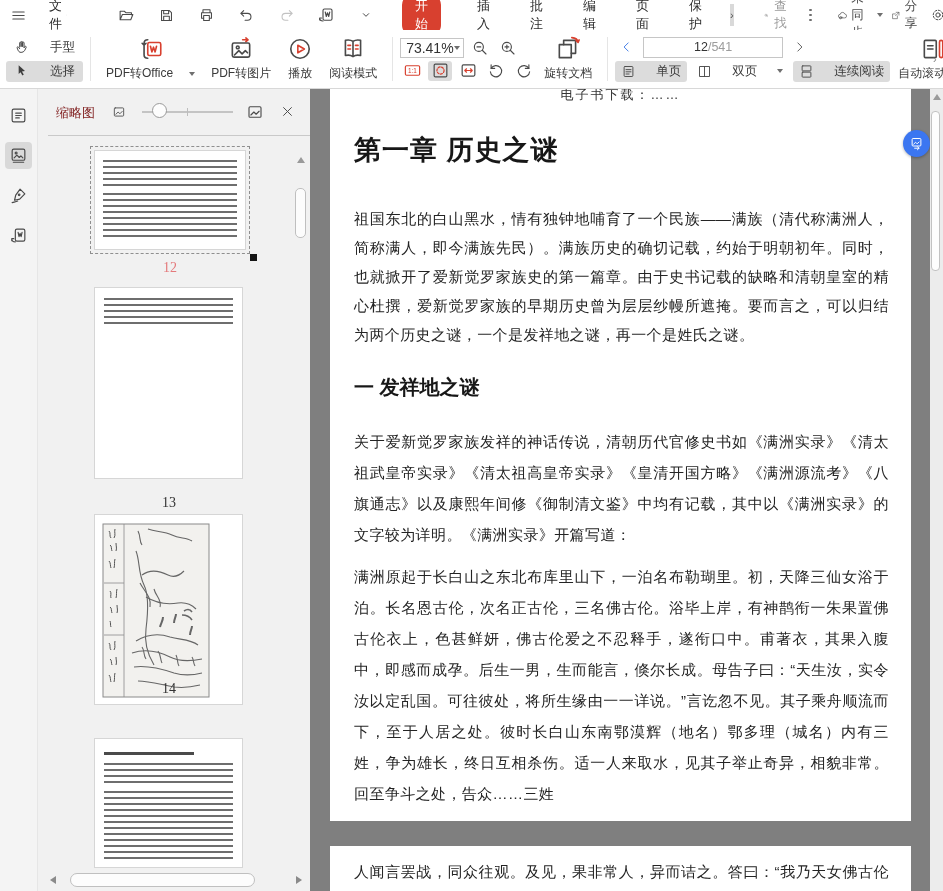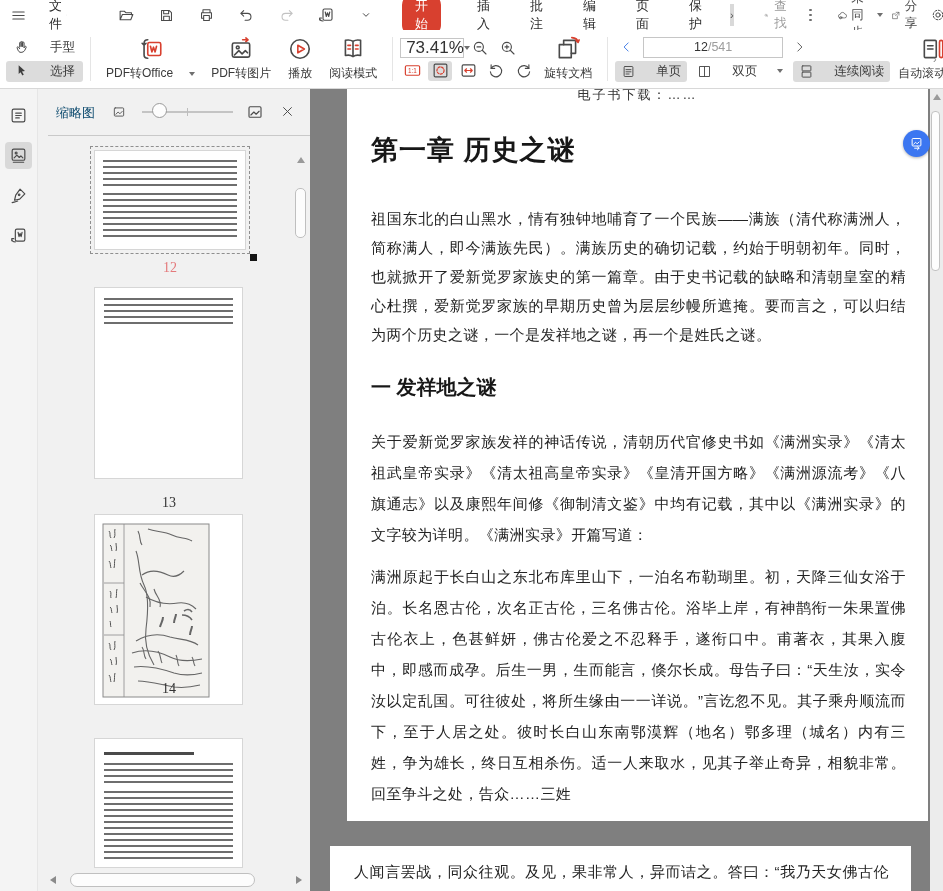--- a/index.html
+++ b/index.html
@@ -22,53 +22,53 @@
 .trght{margin-left:auto;display:flex;align-items:center;gap:2px;color:#4c4c4c;font-size:12.5px;}
 
 .toolbar{height:59px;display:flex;align-items:center;padding-left:6px;border-bottom:1px solid #d8d8d8;position:relative;overflow:hidden;background:#fff;}
 .vsep{width:1px;height:44px;background:#e5e5e5;margin:0 7px;flex:0 0 1px;}
 .col2{display:flex;flex-direction:column;gap:3px;}
 .trow{display:flex;align-items:center;gap:20px;font-size:12.5px;color:#3a3a3a;padding:2px 8px;border-radius:3px;white-space:nowrap;}
 .sel{background:#dcdcdc;}
 .bigbtn{display:flex;flex-direction:column;align-items:center;justify-content:center;gap:3px;padding:0 8px;font-size:12px;color:#3a3a3a;white-space:nowrap;}
 .bigbtn .lbl{display:flex;align-items:center;gap:16px;}
 .zrow{display:flex;align-items:center;gap:4px;}
-.zoombox{width:64px;height:20px;border:1px solid #c6c6c6;display:flex;align-items:center;justify-content:space-between;padding:0 5px;font-size:17px;color:#333;background:#fff;}
+.zoombox{width:64px;height:20px;border:1px solid #c6c6c6;display:flex;align-items:center;justify-content:space-between;padding:0 5px;font-size:14px;color:#333;background:#fff;}
 .minib{width:24px;height:20px;display:flex;align-items:center;justify-content:center;border-radius:3px;}
 .pagebox{width:140px;height:21px;border:1px solid #c6c6c6;background:#fff;display:flex;align-items:center;justify-content:center;font-size:12.5px;}
 .pagebox .cur{color:#333;}
 .pagebox .tot{color:#9c9c9c;}
 .expander{position:absolute;right:0;top:14px;width:10px;height:30px;color:#8a8a8a;font-size:11px;display:flex;align-items:center;}
 
 .body{display:flex;height:802px;}
 .iconstrip{width:38px;background:#f4f4f4;border-right:1px solid #e6e6e6;display:flex;flex-direction:column;align-items:center;padding-top:13px;gap:13px;flex:0 0 38px;}
 .stripbtn{width:27px;height:27px;display:flex;align-items:center;justify-content:center;border-radius:4px;}
 .stripbtn.sel{background:#d9d9d9;}
 .sidebar{width:272px;background:#f1f1f1;position:relative;flex:0 0 272px;}
 .sb-head{height:46px;position:relative;}
-.sb-title{position:absolute;left:18px;top:15px;font-size:13px;color:#0c4a6e;}
+.sb-title{position:absolute;left:18px;top:15px;font-size:13px;color:#7f1d1d;}
 .sb-divider{position:absolute;left:10px;right:0;top:46px;height:1px;background:#c9c9c9;}
 .slider-track{position:absolute;left:104px;top:22px;width:91px;height:2px;background:#c4c4c4;}
 .slider-knob{position:absolute;left:114px;top:14px;width:15px;height:15px;border-radius:50%;background:#fdfdfd;border:1px solid #9a9a9a;}
 .slider-tick{position:absolute;left:149px;top:19px;width:1px;height:8px;background:#bdbdbd;}
 .thumb{position:absolute;background:#fff;box-shadow:0 0 0 1px #d6d6d6;}
 .stripes{background:repeating-linear-gradient(to bottom,#6e6e6e 0 2px,transparent 2px 6px);}
 .tlabel{position:absolute;width:150px;text-align:center;font-family:"Liberation Serif",serif;font-size:14px;color:#333;}
 .sel-dash{position:absolute;inset:-5px;border:1px dashed #8f8f8f;}
 .handle{position:absolute;right:-8px;bottom:-8px;width:7px;height:7px;background:#141414;}
 .sb-vscroll-thumb{position:absolute;left:257px;top:99px;width:11px;height:50px;border-radius:5px;background:#fcfcfc;border:1px solid #bfbfbf;}
 .sb-uparrow{position:absolute;left:259px;top:68px;width:0;height:0;border-left:4px solid transparent;border-right:4px solid transparent;border-bottom:6px solid #9a9a9a;}
 .sb-hscroll{position:absolute;left:0;right:0;bottom:0;height:21px;background:#f1f1f1;}
 .sb-hthumb{position:absolute;left:32px;top:3px;width:185px;height:14px;border-radius:7px;background:#fcfcfc;border:1px solid #bfbfbf;}
 .arr-l{position:absolute;left:12px;top:6px;width:0;height:0;border-top:4px solid transparent;border-bottom:4px solid transparent;border-right:6px solid #8a8a8a;}
 .arr-r{position:absolute;right:8px;top:6px;width:0;height:0;border-top:4px solid transparent;border-bottom:4px solid transparent;border-left:6px solid #8a8a8a;}
 
 .main{flex:1;background:#7f7f7f;position:relative;overflow:hidden;}
 .page{position:absolute;left:20px;width:581px;background:#fff;}
-.p12{top:-15px;height:747px;margin-left:17px;}
+.p12{top:-15px;height:747px;}
 .p13{top:757px;height:200px;}
 .doc-partial{position:absolute;top:12px;left:0;width:100%;text-align:center;font-size:13px;color:#333;letter-spacing:2px;}
 .h1{position:absolute;top:58px;left:24px;font-size:27px;font-weight:bold;color:#171717;letter-spacing:1px;}
 .h2{position:absolute;top:300px;left:24px;font-size:20px;font-weight:bold;color:#171717;}
 .para{position:absolute;left:24px;width:535px;font-size:15px;color:#242424;text-align:justify;letter-spacing:0.4px;}
 .pp1{top:130px;line-height:29px;}
 .pp2{top:352px;line-height:31px;}
 .pp3{top:487px;line-height:31px;}
 .pp4{top:10px;line-height:31px;left:24px;width:535px;}
 .floatbtn{position:absolute;left:593px;top:41px;width:27px;height:27px;border-radius:50%;background:#3b76f1;display:flex;align-items:center;justify-content:center;box-shadow:0 1px 3px rgba(0,0,0,.3);}

